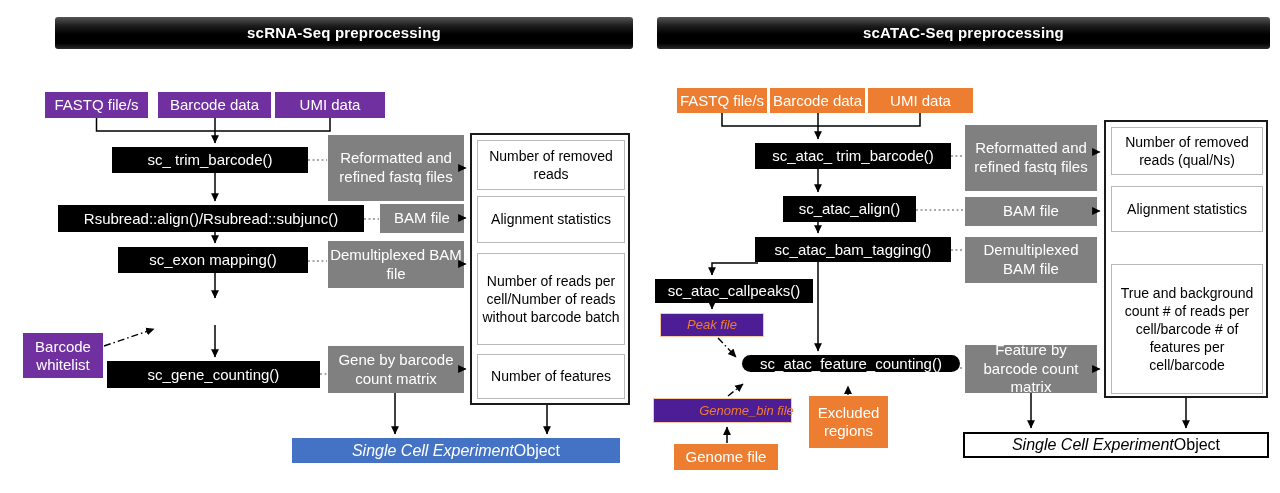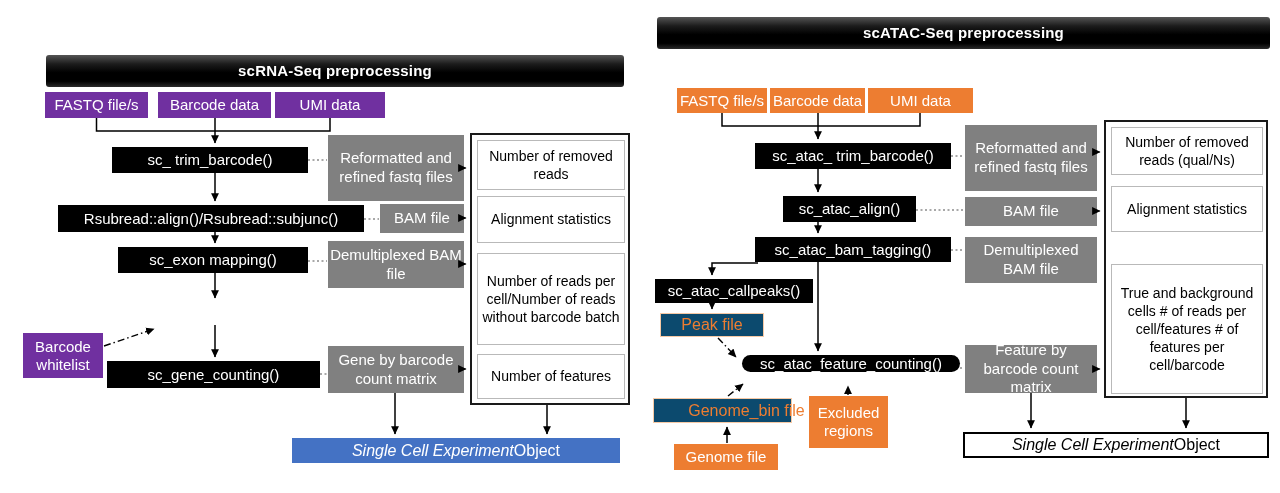--- a/index.html
+++ b/index.html
@@ -7,37 +7,37 @@
           font-family:"Liberation Sans",sans-serif;}
   :root{--purple:#7030A0;--orange:#ED7D31;--orange-light:#F6C9A5;--gray:#808080;--blue:#4472C4;--box-black:#000;}
   .abs{position:absolute;box-sizing:border-box;}
   .box{position:absolute;box-sizing:border-box;display:flex;align-items:center;justify-content:center;
        text-align:center;line-height:1.2;}
   .title-bar{background:linear-gradient(180deg,#555 0%,#1c1c1c 28%,#000 55%,#000 82%,#2a2a2a 100%);
        color:#fff;font-weight:bold;font-size:15px;border-radius:3px;letter-spacing:.2px;}
   .code{background:var(--box-black);color:#fff;font-size:15px;white-space:nowrap;}
   .purpleb{background:var(--purple);color:#fff;font-size:15px;}
   .orangeb{background:var(--orange);color:#fff;font-size:15px;}
-  .olight{background:#0c4a6e;border:1.5px solid var(--orange-light);color:var(--orange);font-size:16px;white-space:nowrap;}
+  .olight{background:#4c1d95;border:1.5px solid var(--orange-light);color:var(--orange);font-size:13px;white-space:nowrap;font-style:italic;}
   .grayb{background:var(--gray);color:#fff;font-size:15px;line-height:1.25;padding:2px;}
   .container-box{background:#fff;border:2px solid #1a1a1a;}
   .metric{position:absolute;box-sizing:border-box;left:5px;background:#fff;border:1px solid #b9b9b9;
        display:flex;align-items:center;justify-content:center;text-align:center;
        font-size:14px;color:#000;line-height:1.3;padding:2px 4px;}
   .bluebar{background:var(--blue);color:#fff;font-size:16px;}
   .sce-white{background:#fff;border:2px solid #000;color:#000;font-size:16px;}
   .em{font-style:italic;}
   svg.wires{position:absolute;left:0;top:0;pointer-events:none;}
 </style>
 </head>
 <body>
 
 <div id="canvas">
 
-  <div class="box title-bar" style="left:46px;top:17px;width:578px;height:32px;margin-top:38px;">
+  <div class="box title-bar" style="left:55px;top:17px;width:578px;height:32px;">
     <span>scRNA-Seq preprocessing</span>
   </div>
 
   <div class="box purpleb" style="left:45px;top:92px;width:103px;height:26px;">
     <span>FASTQ file/s</span>
   </div>
   <div class="box purpleb" style="left:158px;top:92px;width:113px;height:26px;">
     <span>Barcode data</span>
   </div>
   <div class="box purpleb" style="left:275px;top:92px;width:110px;height:26px;">
@@ -151,21 +151,21 @@
   </div>
 
   <div class="abs container-box" style="left:1104px;top:120px;width:164px;height:278px;">
     <div class="metric" style="top:5px;width:152px;height:48px;">
       <span>Number of removed reads (qual/Ns)</span>
     </div>
     <div class="metric" style="top:64px;width:152px;height:46px;">
       <span>Alignment statistics</span>
     </div>
     <div class="metric" style="top:142px;width:152px;height:130px;">
-      <span>True and background cells # of reads per cell/features # of features per cell/barcode</span>
+      <span>True and background count # of reads per cell/barcode # of features per cell/barcode</span>
     </div>
   </div>
 
   <div class="box sce-white" style="left:963px;top:432px;width:306px;height:26px;">
     <span class="em">Single Cell Experiment</span>
       <span> Object</span>
   </div>
 
   <svg class="wires" width="1280" height="493" viewBox="0 0 1280 493">
     <defs>

